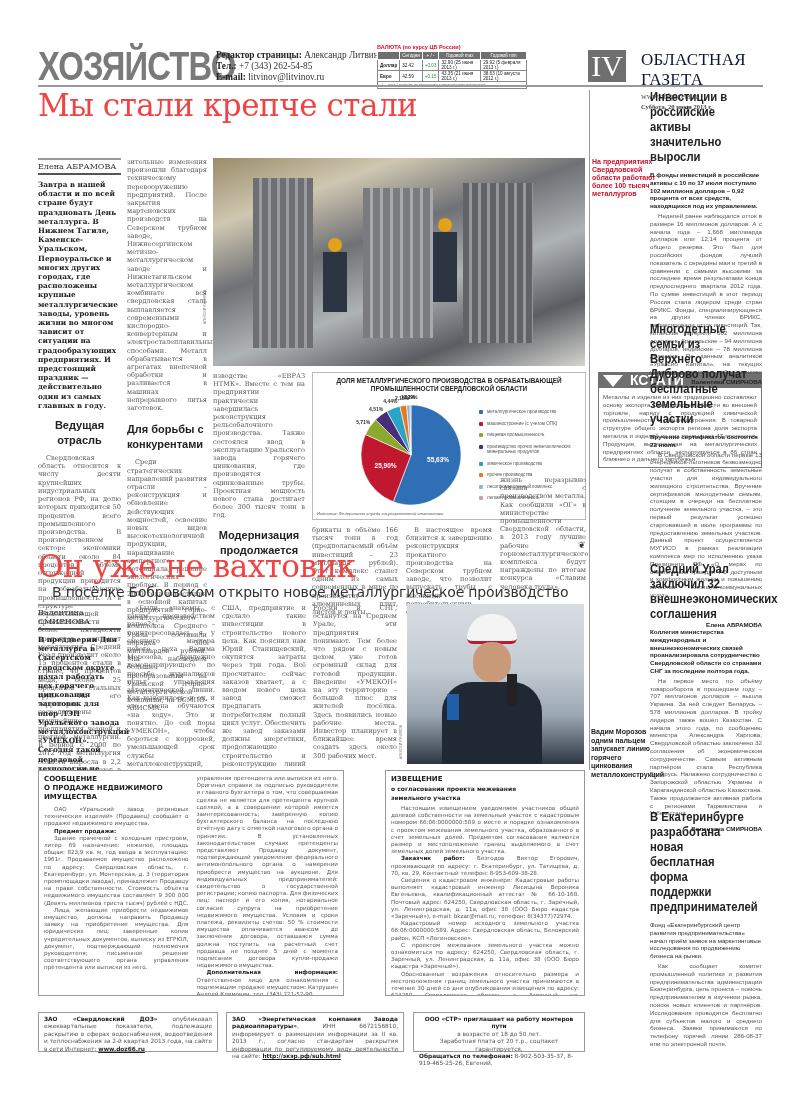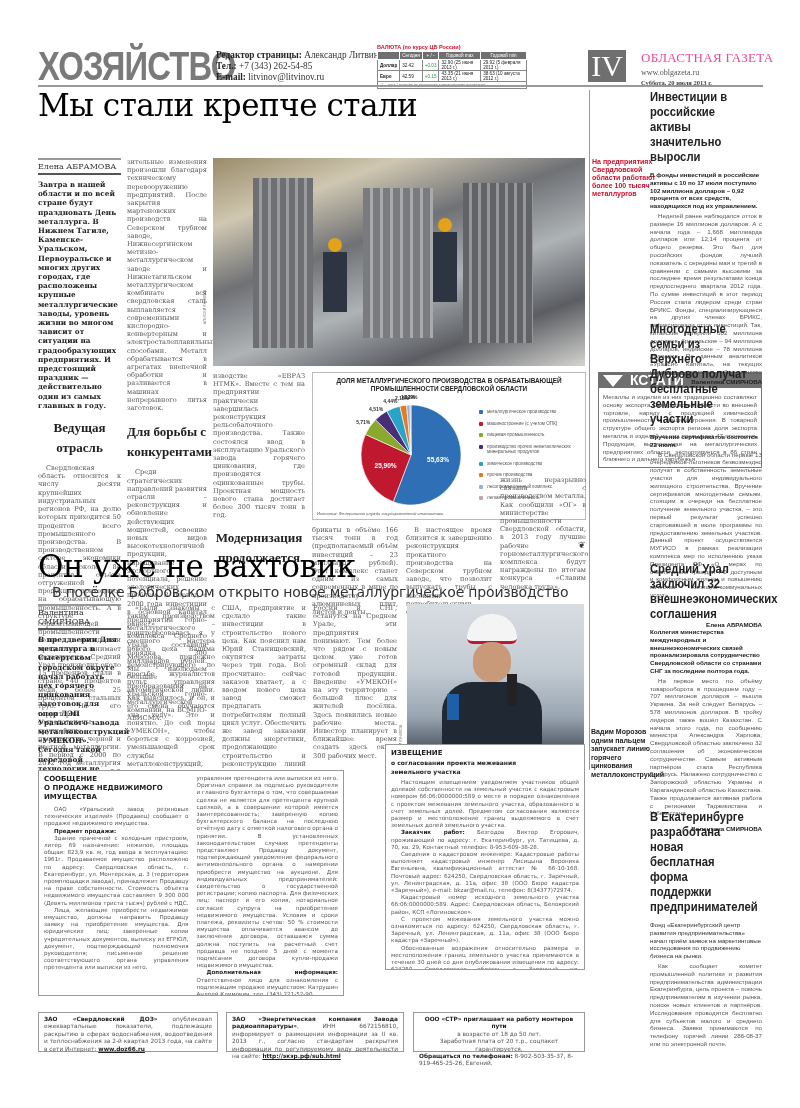--- a/index.html
+++ b/index.html
@@ -13,32 +13,32 @@
   .editor b{color:#222}
   .cur{left:377px;top:44px;width:150px;font-family:"Liberation Sans",sans-serif}
   .cur .ttl{font-size:5.5px;color:#d0102a;font-weight:bold;line-height:7px}
   .cur table{border-collapse:collapse;width:100%;font-size:4.6px}
   .cur th{background:#6f6f6f;color:#fff;font-weight:normal;padding:0 2px;height:8px;border:1px solid #fff}
   .cur td{padding:0 2px;height:7px;border:1px solid #888}
   .cur .g{color:#1d9a3a}
   .cur .note{font-size:3.6px;color:#666;border:1px solid #888;border-top:none;padding:1px 2px}
   .pagebox{left:588px;top:50px;width:38px;height:32px;background:#6f6f6f;color:#fff;font-family:"Liberation Serif",serif;font-size:30px;line-height:32px;text-align:center}
   .paper{left:641px;top:50px;font-family:"Liberation Serif",serif}
-  .paper .n{font-size:13px;color:#ec4899;letter-spacing:.3px}
+  .paper .n{font-size:17px;color:#0f172a;letter-spacing:.3px}
   .paper .u{font-size:8px;color:#555;margin-top:2px}
   .paper .d{font-size:6.5px;color:#444;font-weight:bold;margin-top:2px}
   .hrule{left:38px;top:85px;width:725px;height:2px;background:#999}
   
-  .h1{font-family:"DejaVu Serif",serif;font-size:31px;color:#000000;line-height:36px;letter-spacing:-.5px}
+  .h1{font-family:"DejaVu Serif",serif;font-size:31px;color:#ef4444;line-height:36px;letter-spacing:-.5px}
   .h2{font-family:"DejaVu Sans",sans-serif;font-size:12.5px;color:#333;line-height:16px;letter-spacing:-.2px}
   .byline{font-size:8px;color:#333;border-top:2px solid #999;border-bottom:2px solid #555;padding:2px 0;width:83px}
   .lead{font-size:7.3px;font-weight:bold;line-height:9.2px;color:#222}
   .txt{font-size:6.6px;line-height:8.2px;color:#555;text-align:justify;font-family:"DejaVu Serif",serif}
   .txt p{text-indent:8px}
-  .sub{font-size:13px;font-weight:bold;color:#222;line-height:20px;font-family:Liberation Serif, serif}
+  .sub{font-size:11px;font-weight:bold;color:#222;line-height:15px;font-family:Liberation Sans, sans-serif}
   .photo{background:linear-gradient(160deg,#9a8c6a 0%,#cfc7b1 20%,#6f7175 40%,#aeb3b6 60%,#5b5d62 80%,#d4d4d0 100%)}
   .photo2{background:linear-gradient(180deg,#d8dde2 0%,#c4ccd3 40%,#9aa6b2 70%,#2d3640 100%)}
   .caption-red{font-family:"Liberation Sans",sans-serif;font-weight:bold;color:#d0102a;font-size:7px;line-height:8px}
   .caption-blk{font-family:"Liberation Sans",sans-serif;font-weight:bold;color:#222;font-size:7px;line-height:8.5px}
   
   .chart{left:312px;top:372px;width:274px;height:148px;border:1px solid #bbb;background:#fff}
   .chart .ct{position:absolute;left:0;top:4px;width:100%;text-align:center;font-family:"Liberation Sans",sans-serif;font-weight:bold;font-size:6.4px;line-height:8px;color:#222}
   .legend{position:absolute;left:166px;top:36px;width:104px;font-family:"Liberation Sans",sans-serif;font-size:4.6px;color:#555}
   .legend .li{display:flex;align-items:flex-start;margin-bottom:6px;line-height:5.5px}
   .legend .sw{width:4px;height:4px;margin-right:4px;margin-top:1px;flex:none;border-radius:1px}
@@ -323,21 +323,21 @@
     <div style="width:142px">
       <div class="adtxt">
         <p style="text-indent:0">управления претендента или выписки из него. Оригинал справки за подписью руководителя и главного бухгалтера о том, что совершаемая сделка не является для претендента крупной сделкой, а в совершении которой имеется заинтересованность; заверенную копию бухгалтерского баланса на последнюю отчётную дату с отметкой налогового органа о принятии. В установленных законодательством случаях претенденты представляют Продавцу документ, подтверждающий уведомление федерального антимонопольного органа о намерении приобрести имущество на аукционе. Для индивидуальных предпринимателей: свидетельство о государственной регистрации; копию паспорта. Для физических лиц: паспорт и его копия, нотариальное согласие супруга на приобретение недвижимого имущества. Условия и сроки платежа, реквизиты счетов: 50 % стоимости имущества оплачивается авансом до заключения договора, оставшаяся сумма должна поступить на расчетный счет продавца не позднее 5 дней с момента подписания договора купли-продажи недвижимого имущества.</p>
         <p><b>Дополнительная информация:</b> <span>Ответственное лицо для ознакомления с подлежащим продаже имуществом: Катрушин Андрей Климович, тел. (343) 221-52-90.</span></p>
       </div>
 
     </div>
   </div>
 </div>
 
-<div class="abs ad" style="left:385px;top:744px;width:200px;height:226px;padding:4px 5px;overflow:hidden">
+<div class="abs ad" style="left:385px;top:770px;width:200px;height:226px;padding:4px 5px;overflow:hidden">
   <div class="adtitle">ИЗВЕЩЕНИЕ</div>
   <div class="adtitle" style="font-size:6px">о согласовании проекта межевания</div>
   <div class="adtitle" style="font-size:6px">земельного участка</div>
   <div class="adtxt" style="margin-top:3px">
     <p>Настоящим извещением уведомляем участников общей долевой собственности на земельный участок с кадастровым номером 66:06:0000000:589 о месте и порядке ознакомления с проектом межевания земельного участка, образованного в счет земельных долей. Предметом согласования являются размер и местоположение границ выделяемого в счет земельных долей земельного участка.</p>
     <p><b>Заказчик работ:</b> <span>Безгодов Виктор Егорович, проживающий по адресу: г. Екатеринбург, ул. Татищева, д. 70, кв. 29, Контактный телефон: 8-953-609-38-28.</span></p>
     <p>Сведения о кадастровом инженере: Кадастровые работы выполняет кадастровый инженер Лисицына Вероника Евгеньевна, квалификационный аттестат № 66-10-168. Почтовый адрес: 624250, Свердловская область, г. Заречный, ул. Ленинградская, д. 11а, офис 38 (ООО Бюро кадастра «Заречный»), e-mail: bkzar@mail.ru, телефон: 8(34377)72974.</p>
     <p>Кадастровый номер исходного земельного участка 66:06:0000000:589. Адрес: Свердловская область, Белоярский район, КСП «Логиновское».</p>
     <p>С проектом межевания земельного участка можно ознакомиться по адресу: 624250, Свердловская область, г. Заречный, ул. Ленинградская, д. 11а, офис 38 (ООО Бюро кадастра «Заречный»).</p>
     <p>Обоснованные возражения относительно размера и местоположения границ земельного участка принимаются в течение 30 дней со дня опубликования извещения по адресу: 624250, Свердловская область, г. Заречный, ул. Ленинградская, д. 11а, офис 38 (ООО Бюро кадастра «Заречный»).</p>

